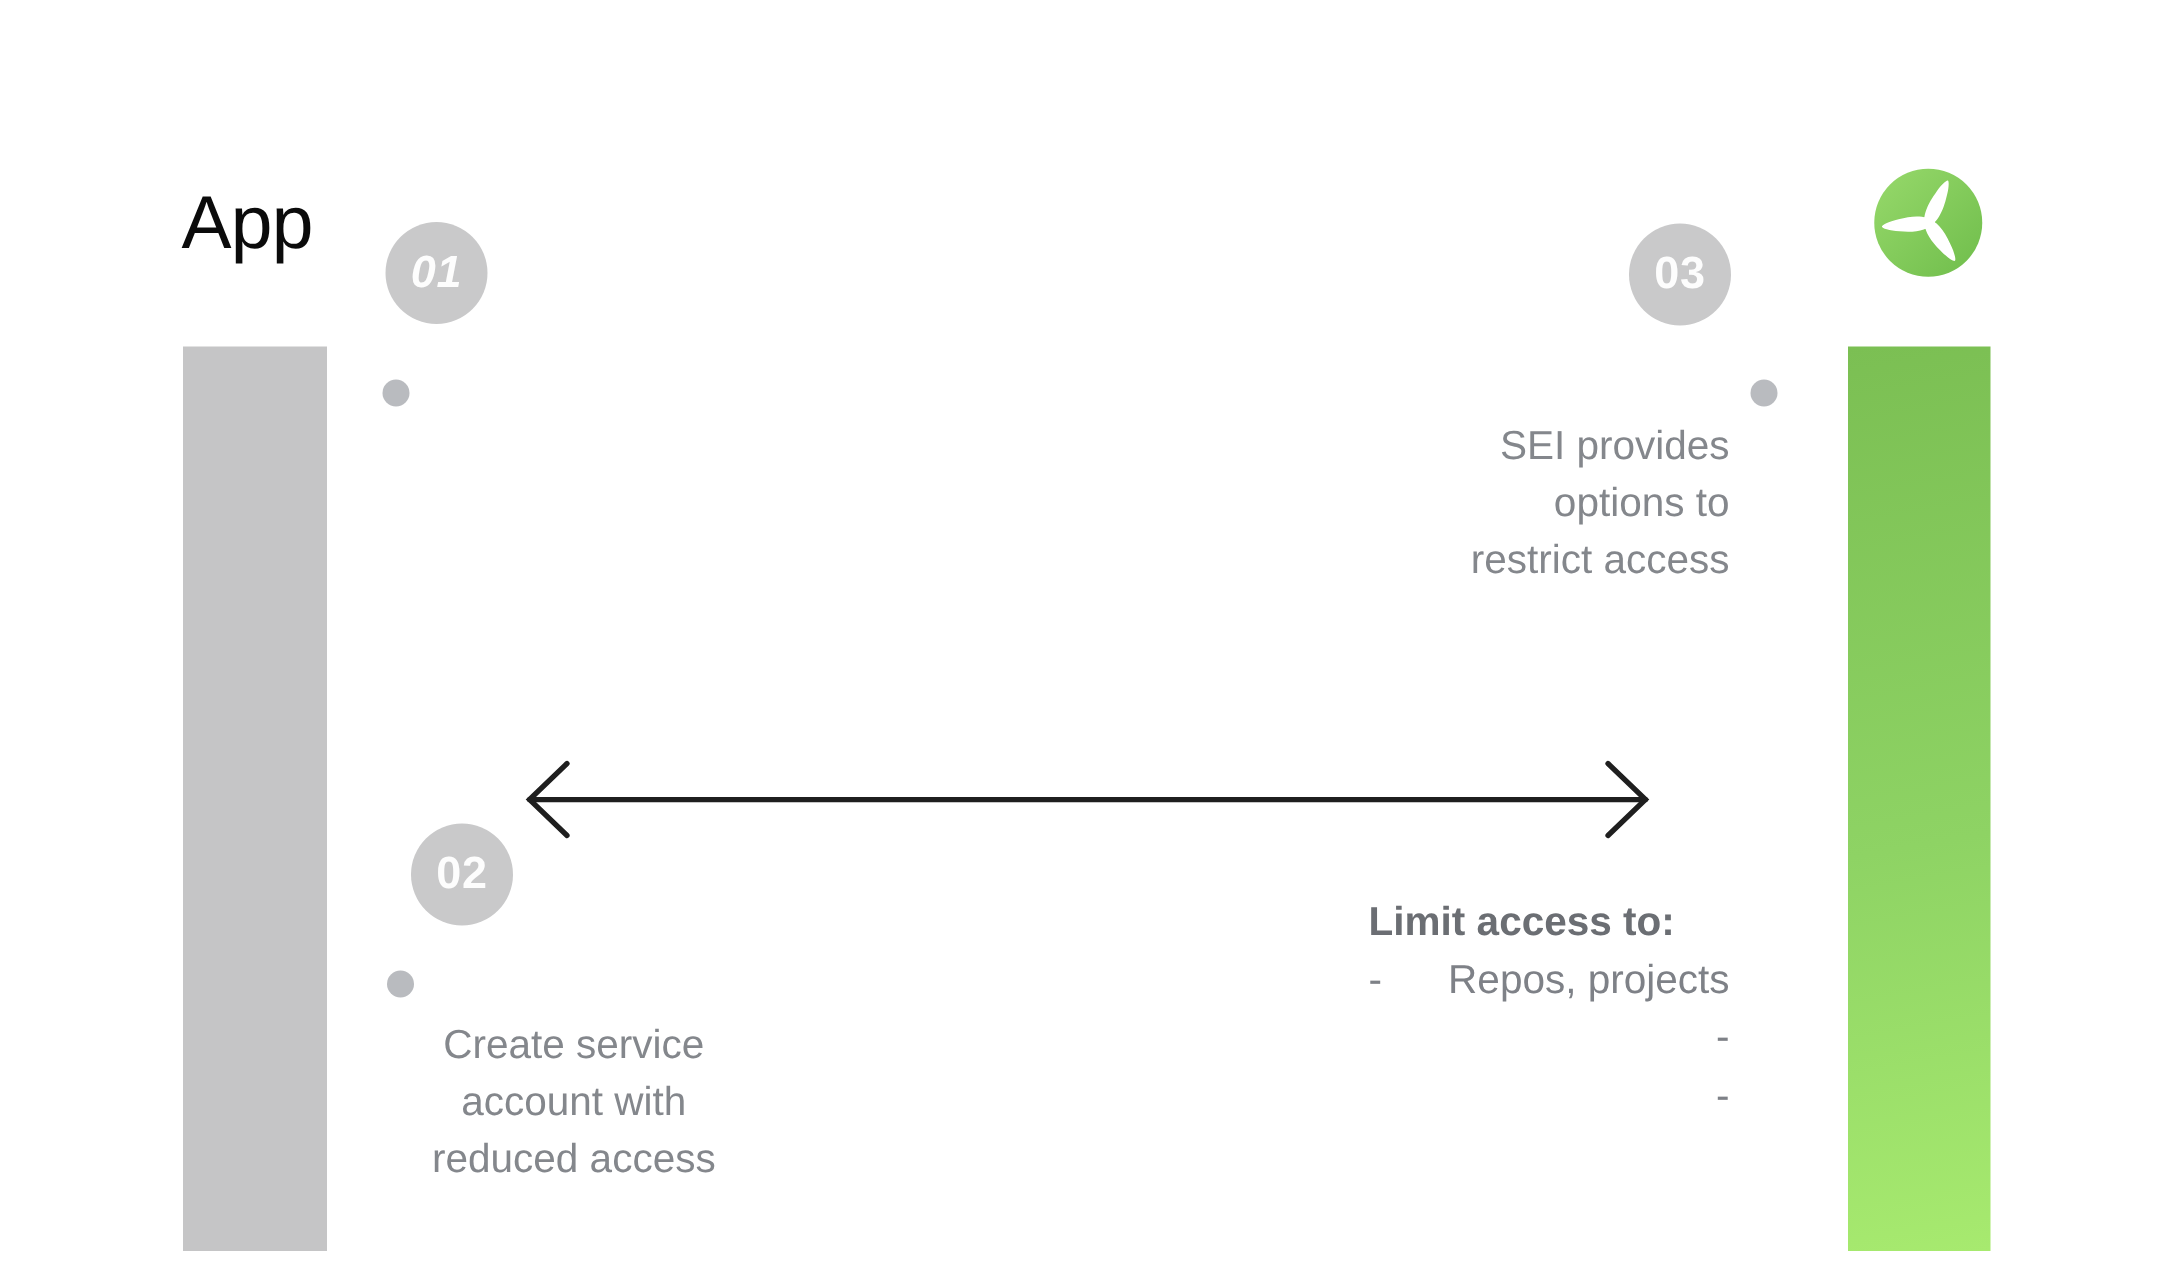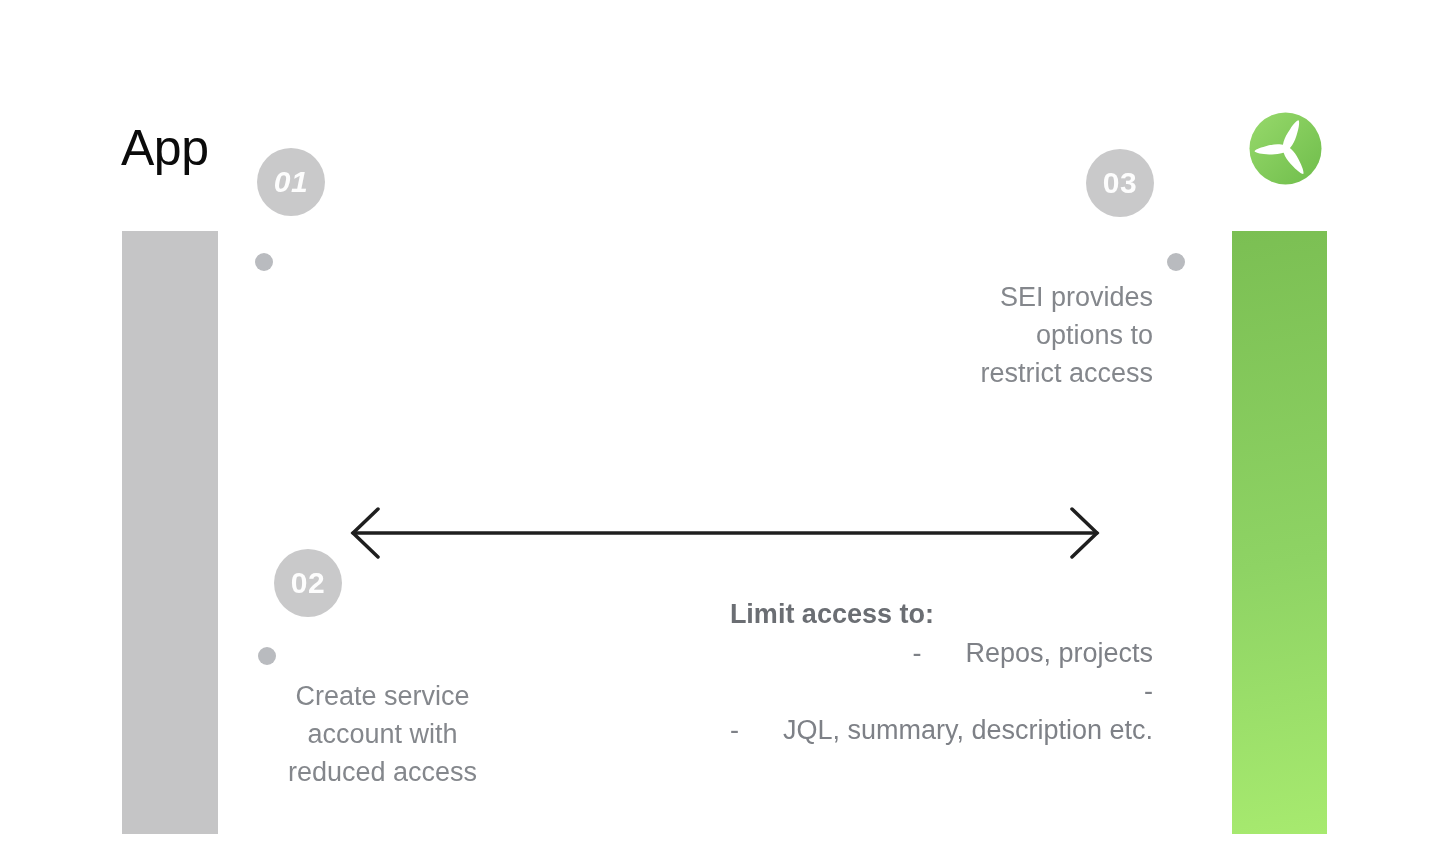--- a/index.html
+++ b/index.html
@@ -121,17 +121,16 @@
     <div class="limit-title">Limit access to:</div>
     <div class="limit-line">
       <span>-</span>
       <span>Repos, projects</span>
     </div>
     <div class="limit-line">
       <span>-</span>
     </div>
     <div class="limit-line">
       <span>-</span>
-      <span>JQL, summary, description etc.</span>
     </div>
   </div>
 
 </div>
 
 </body></html>

